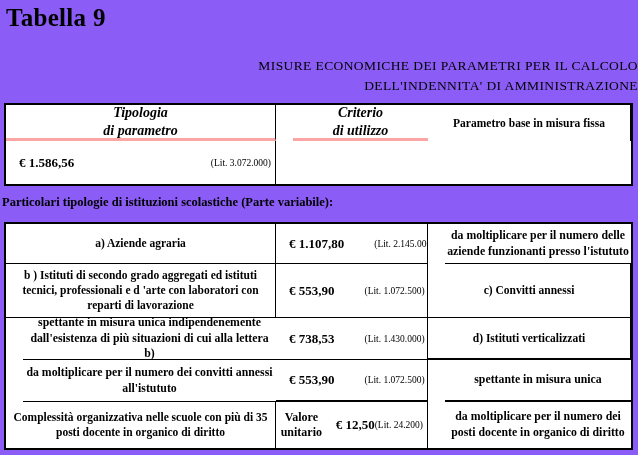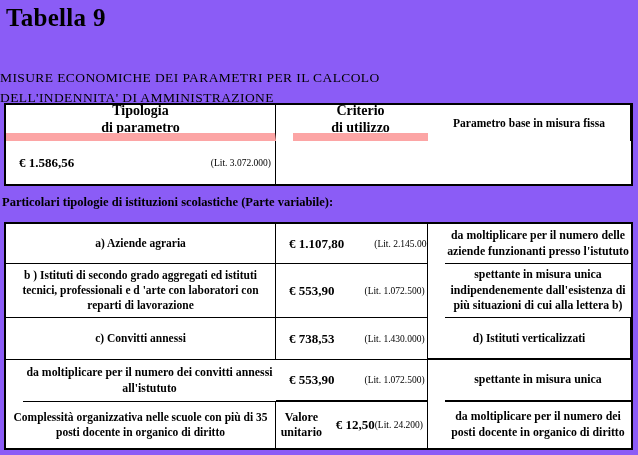--- a/index.html
+++ b/index.html
@@ -5,22 +5,22 @@
   html,body { margin:0; padding:0; background:#fff; }
   .page {
     position:relative; width:638px; height:455px; background:#8b5cf6;
     font-family:"Liberation Serif", serif; color:#000; overflow:hidden;
   }
   .doc-title {
     position:absolute; left:6px; top:4px;
     font-size:25px; font-weight:bold; letter-spacing:0.3px;
   }
   .subtitle {
-    position:absolute; left:0; top:68px; width:100%;
-    text-align:left; font-size:13.5px; line-height:1.45;
+    position:absolute; left:0; top:56px; width:100%;
+    text-align:right; font-size:13.5px; line-height:1.45;
     white-space:pre-line; letter-spacing:0.4px;
   }
   .section-label {
     position:absolute; left:2px; top:195px;
     font-weight:bold; font-size:12.5px;
   }
   .tbl {
     position:absolute; left:4px; display:grid;
     grid-template-columns:270px 152px 203px;
     border:2px solid #000; background:#fff;
@@ -30,23 +30,23 @@
   .cell {
     box-sizing:border-box;
     border-right:1px solid #000; border-bottom:1px solid #000;
     display:flex; align-items:center; justify-content:center;
     text-align:center; padding:1px 4px; overflow:hidden;
   }
   .col3 { border-right:none;margin-left:17px; }
   .rowlast { border-bottom:none; }
   .thickb { border-bottom-width:2px; }
   .head {
-    font-weight:bold; font-size:14px;
+    font-weight:bold; font-style:italic; font-size:14px;
     white-space:pre-line; line-height:1.25;
-    border-bottom:8px solid #fca5a5;
+    border-bottom:3px solid #fca5a5;
   }
   .label { font-weight:bold; font-size:11.5px; line-height:1.3; }
   .measure { justify-content:space-between; padding:1px 4px 1px 13px;gap:30px; }
   .euro { font-weight:bold; font-size:13px; white-space:nowrap; }
   .lit { font-size:9.5px; white-space:nowrap; }
   .criterio { font-size:11.8px; line-height:1.35; padding:1px 2px;font-weight:bold; }
   .stacked { justify-content:center; gap:3px; padding:1px 4px; }
   .valore { font-weight:bold; font-size:12px; }
   .measure-line {
     display:flex; justify-content:space-between; align-items:center;
@@ -86,23 +86,23 @@
       <span class="euro">€ 1.107,80</span>
       <span class="lit">(Lit. 2.145.000)</span>
     </div>
     <div class="cell criterio col3">da moltiplicare per il numero delle aziende funzionanti presso l'istututo</div>
 
     <div class="cell label">b ) Istituti di secondo grado aggregati ed istituti tecnici, professionali e d 'arte con laboratori con reparti di lavorazione</div>
     <div class="cell measure">
       <span class="euro">€ 553,90</span>
       <span class="lit">(Lit. 1.072.500)</span>
     </div>
+    <div class="cell label">c) Convitti annessi</div>
+
     <div class="cell criterio col3">spettante in misura unica indipendenemente dall'esistenza di più situazioni di cui alla lettera b)</div>
-
-    <div class="cell label">c) Convitti annessi</div>
     <div class="cell measure">
       <span class="euro">€ 738,53</span>
       <span class="lit">(Lit. 1.430.000)</span>
     </div>
     <div class="cell label thickb">d) Istituti verticalizzati</div>
 
     <div class="cell criterio col3">da moltiplicare per il numero dei convitti annessi all'istututo</div>
     <div class="cell measure thickb">
       <span class="euro">€ 553,90</span>
       <span class="lit">(Lit. 1.072.500)</span>

